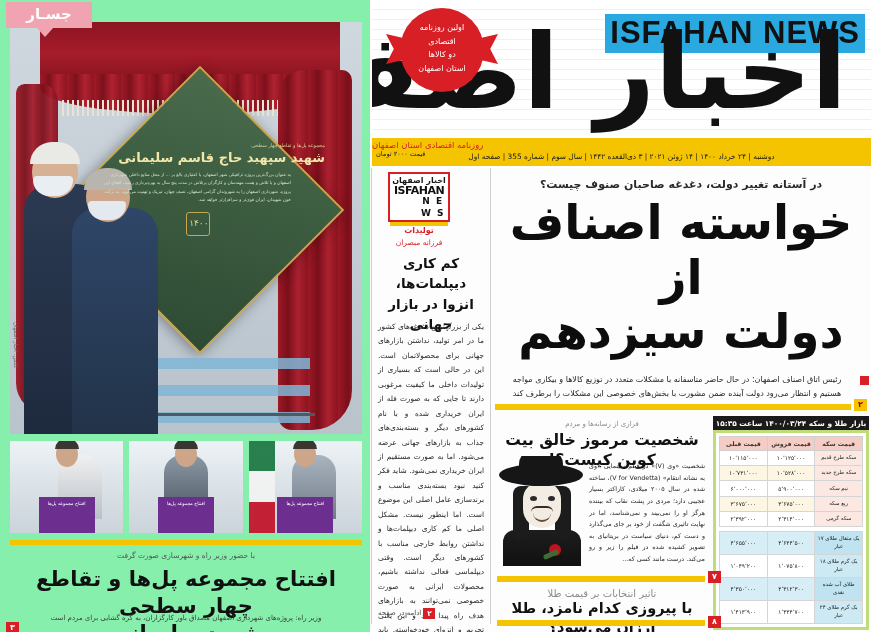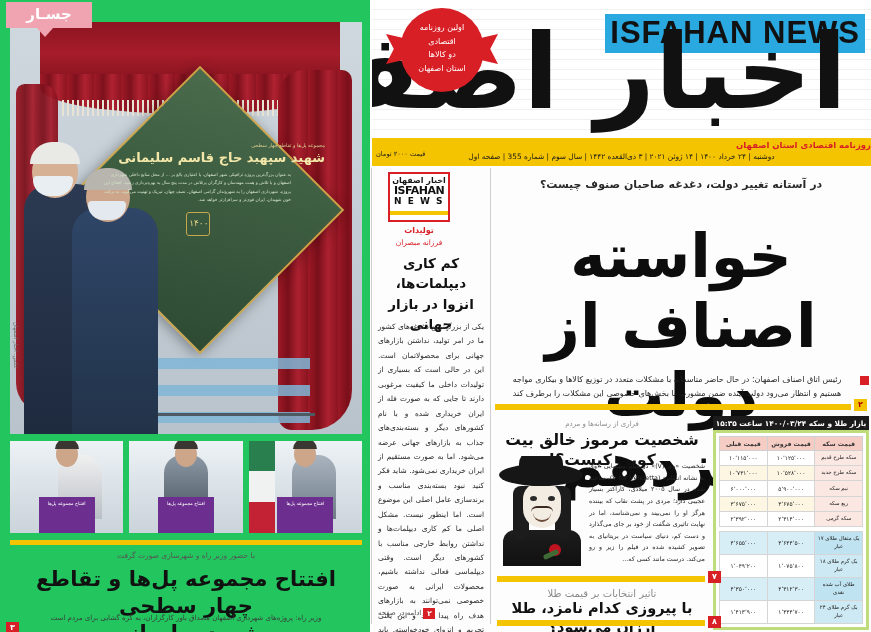--- a/index.html
+++ b/index.html
@@ -17,21 +17,21 @@
     overflow: hidden;
     background: #fdfdfd;
     direction: rtl;
   }
 
   
   .left-panel {
     position: absolute;
     left: 0; top: 0;
     width: 370px; height: 632px;
-    background: #22c55e;
+    background: #86efac;
   }
   .corner-tag {
     position: absolute;
     left: 6px; top: 2px;
     width: 86px; height: 26px;
     background: #f0a3b0;
     color: #ffffff;
     font-size: 15px;
     font-weight: bold;
     text-align: center;
@@ -270,21 +270,21 @@
     text-align: center;
     box-sizing: border-box;
   }
   .mid-logo .fa {
     font-size: 8px; font-weight: bold; color: #1a1a1a; margin-top: 2px;
   }
   .mid-logo .en1 {
     font-size: 11px; font-weight: bold; color: #111; letter-spacing: -.5px; line-height: 1;
   }
   .mid-logo .en2 {
-    font-size: 9px; font-weight: bold; color: #111; letter-spacing: 1.5px; line-height: 1.3;
+    font-size: 9px; font-weight: bold; color: #111; letter-spacing: 1.5px; line-height: 1.3; padding-left: 28px;
   }
   .mid-logo .bar { height: 4px; background:#f5c400; margin-top:3px;}
   .mid-label {
     position: absolute; left: 14px; top: 226px; width: 66px;
     text-align: center; font-size: 8px; color: #d81f26; font-weight: bold;
     letter-spacing: 2px;
   }
   .mid-author {
     position: absolute; left: 14px; top: 238px; width: 66px;
     text-align: center; font-size: 7.5px; color: #d81f26;
@@ -371,22 +371,22 @@
   .mh-badge:before { left: -14px; clip-path: polygon(0 0,100% 20%,100% 80%,0 100%,30% 50%); }
   .mh-badge:after { right: -14px; clip-path: polygon(100% 0,0 20%,0 80%,100% 100%,70% 50%); }
   .mh-yellowbar {
     position: absolute;
     left: 0; top: 138px; width: 499px; height: 28px;
     background: #f5c400;
   }
   .mh-tagline {
     position: absolute;
     left: 0; top: 140px; width: 499px;
-    text-align: right;
-    font-size: 8.5px; font-weight: bold; color: #d81f26;
+    text-align: left;
+    font-size: 8.5px; font-weight: normal; color: #d81f26;
     letter-spacing: .5px;
   }
   .mh-dateline {
     position: absolute;
     left: 0; top: 152px; width: 499px;
     text-align: center;
     font-size: 7.4px; color: #1a1a1a;
     letter-spacing: .2px;
   }
   .mh-price {
@@ -404,24 +404,23 @@
   .lead-kicker {
     position: absolute;
     right: 4px; top: 10px; width: 372px;
     text-align: center;
     font-size: 11px; font-weight: bold; color: #2a2a2a;
   }
   .lead-headline {
     position: absolute;
     right: 4px; top: 28px; width: 372px;
     text-align: center;
-    font-size: 60px; font-weight: bold; color: #0d0d0d;
+    font-size: 47px; font-weight: bold; color: #0d0d0d;
     line-height: 1.16;
     letter-spacing: -1px;
-    margin-top: 26px;
   }
   .lead-deck {
     position: absolute;
     right: 20px; top: 205px; width: 348px;
     text-align: center;
     font-size: 8px; color: #1f1f1f; line-height: 1.75;
   }
   .deck-bullet {
     position: absolute;
     right: 2px; top: 208px;

